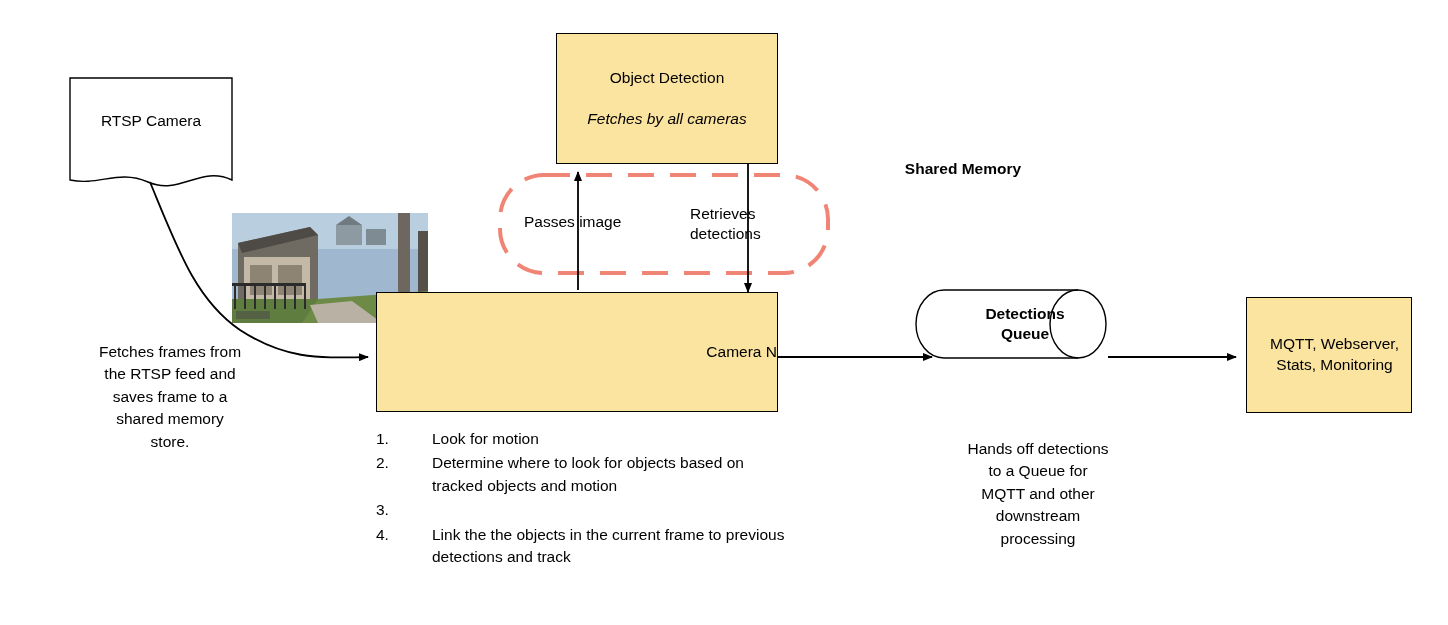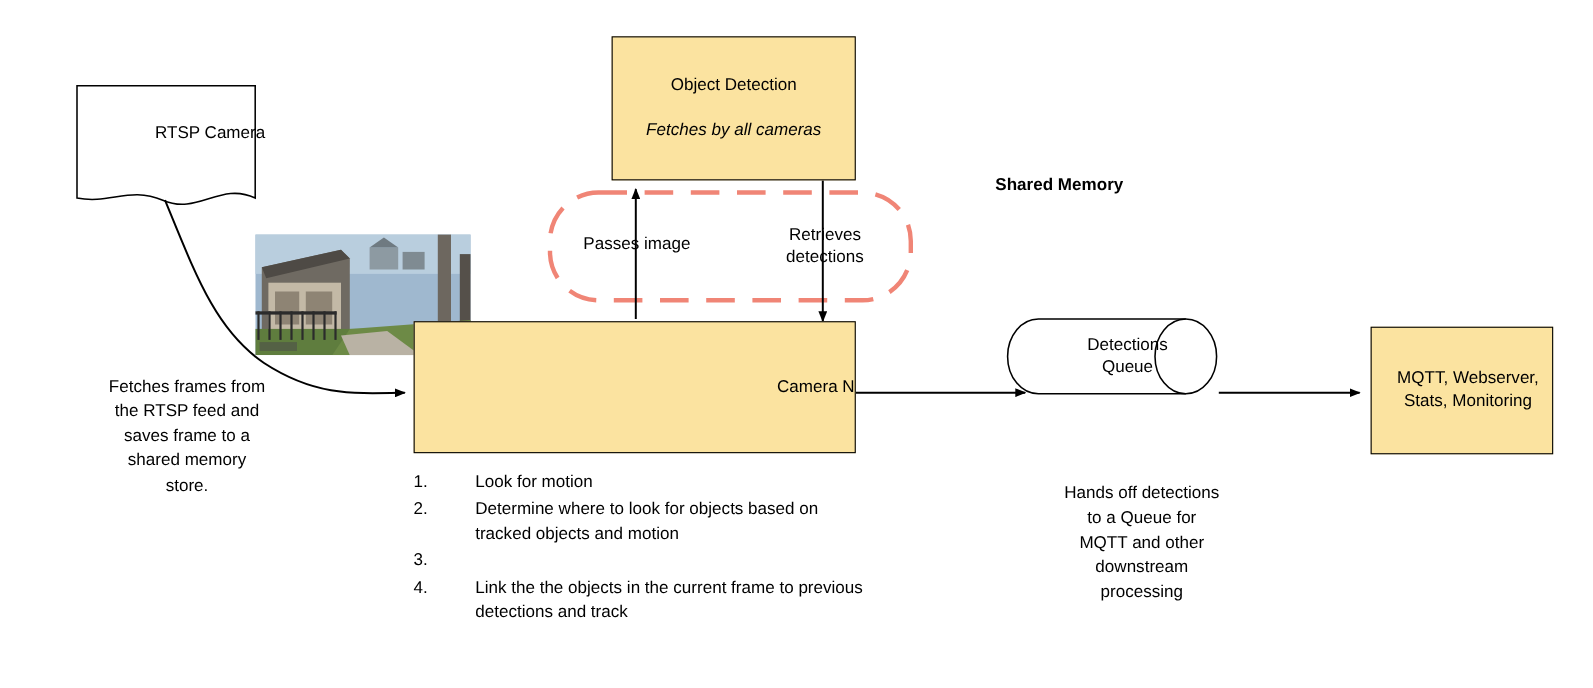--- a/index.html
+++ b/index.html
@@ -35,37 +35,37 @@
     font-style: italic;
   }
   .doc-node {
     position: absolute;
     box-sizing: border-box;
     display: flex;
     align-items: center;
     justify-content: center;
     text-align: center;
     font-size: 15.5px;
-    margin-left: 40px;
   }
   .doc-node .doc-label {
     position: relative;
     z-index: 2;
     margin-top: -18px;
   }
   .cyl {
     position: absolute;
     box-sizing: border-box;
     display: flex;
     flex-direction: column;
     align-items: center;
     justify-content: center;
     text-align: center;
     font-size: 15.5px;
     line-height: 1.3;
+    font-weight: bold;
   }
   .cyl .cyl-label {
     position: relative;
     z-index: 2;
   }
   .textblock {
     position: absolute;
     font-size: 15.5px;
     line-height: 1.45;
     text-align: center;
@@ -87,21 +87,21 @@
     width: 56px;
     flex: 0 0 56px;
   }
   .steps .step .txt {
     flex: 1 1 auto;
   }
   .edge-label {
     position: absolute;
     font-size: 15.5px;
     line-height: 1.3;
-    text-align: center;
+    text-align: left;
   }
   svg.layer {
     position: absolute;
     left: 0;
     top: 0;
     width: 1448px;
     height: 625px;
     overflow: visible;
   }
   .snapshot {

